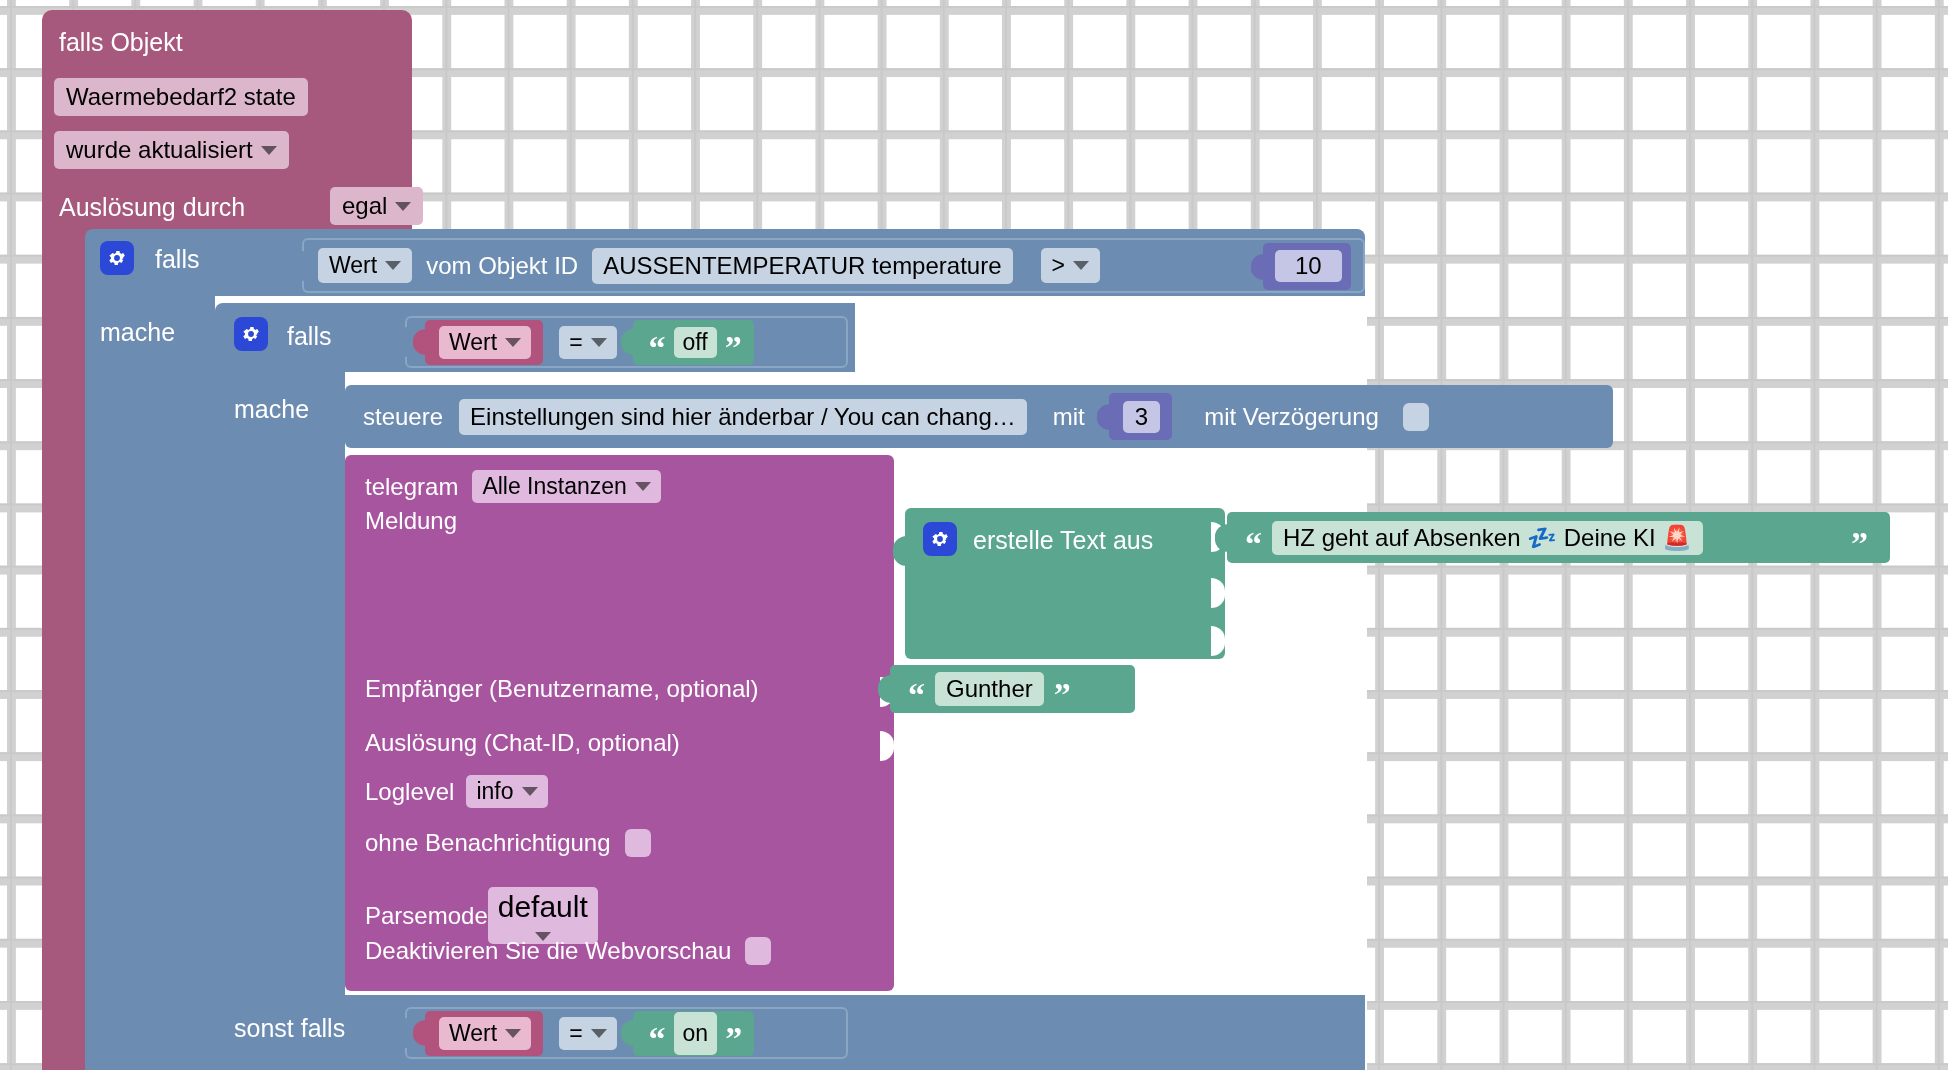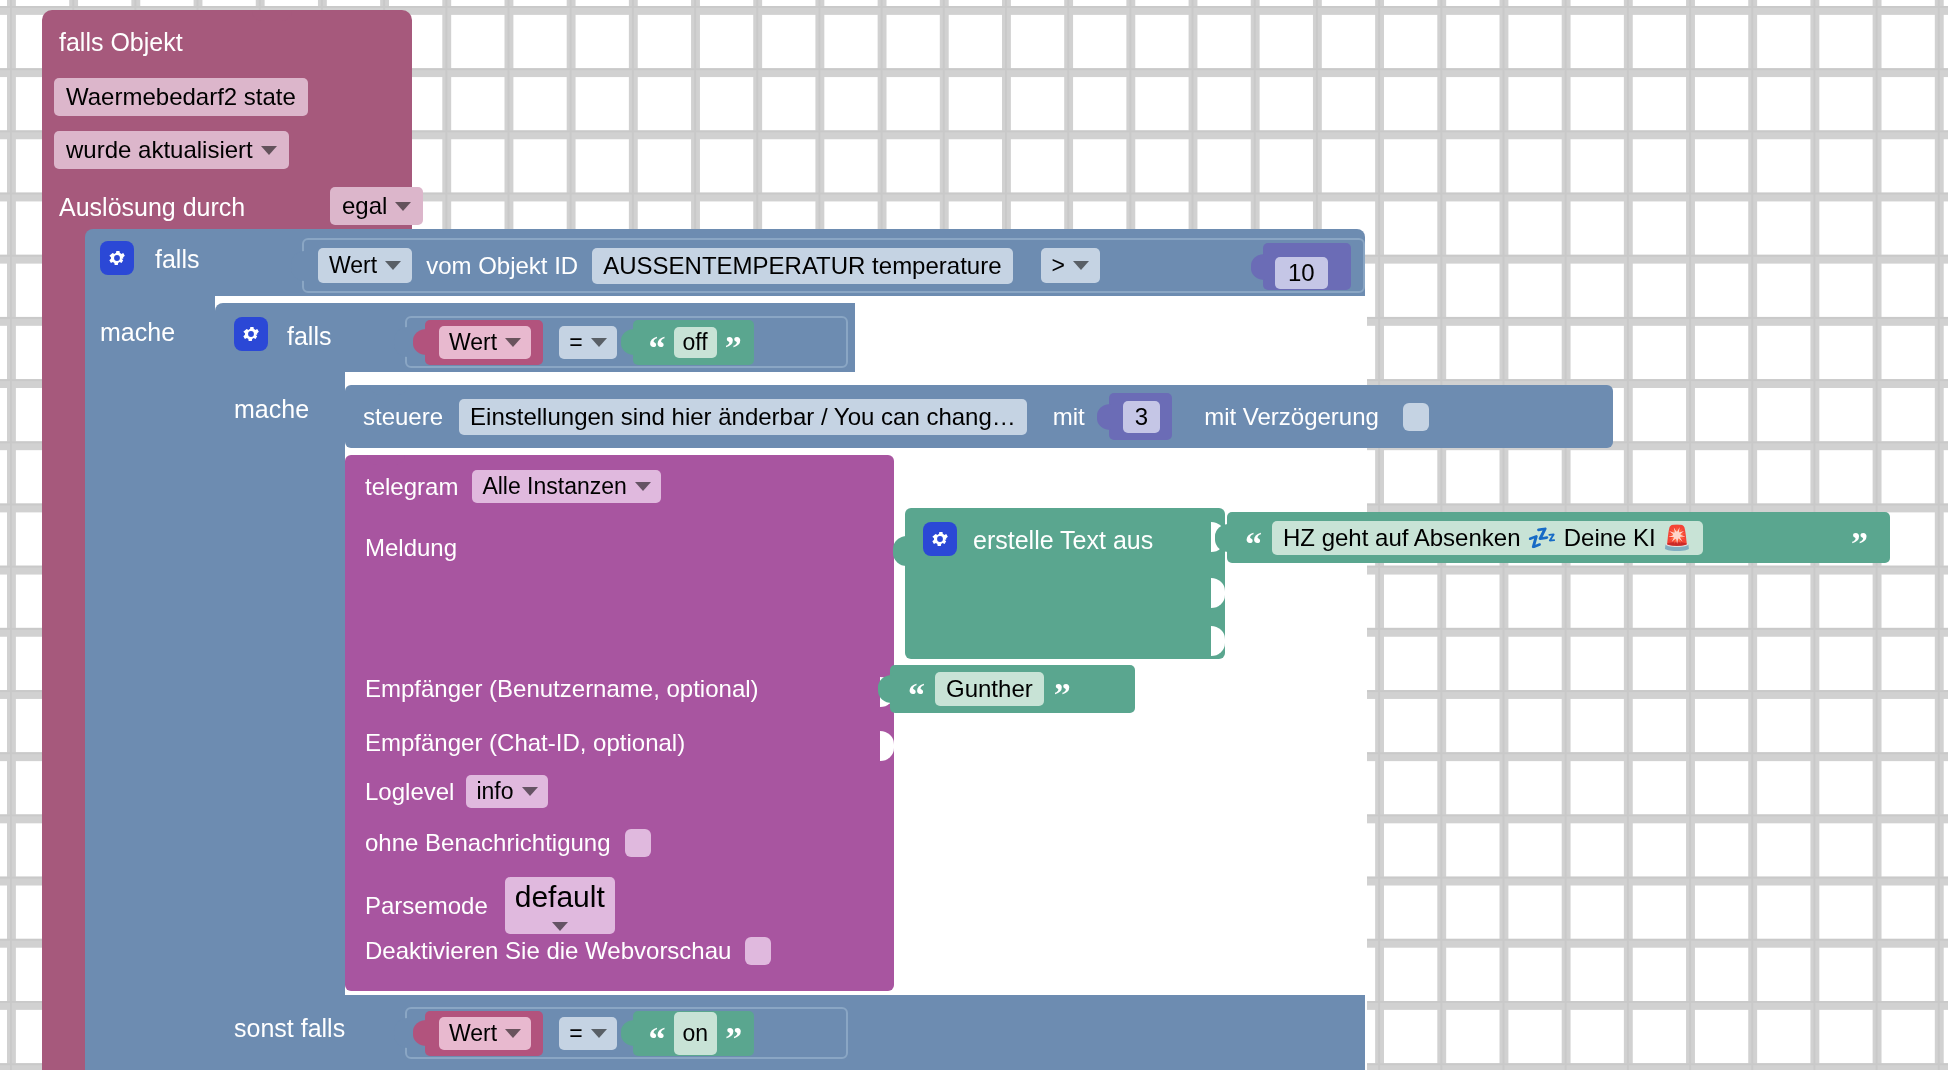--- a/index.html
+++ b/index.html
@@ -186,21 +186,21 @@
         <span>&gt;</span>
         <span class="caret"></span>
       </span>
     </div>
   </div>
 
   <div class="blk c-purple" style="left:1263px; top:243px; width:88px; height:47px; border-radius:5px;">
     <div class="plug" style="left:-12px; height:26px;">
       <span style="position:absolute; inset:0; background:#6b6cb6; border-top-left-radius:16px 13px; border-bottom-left-radius:16px 13px;"></span>
     </div>
-    <div class="field c-purplef" style="position:absolute; left:12px; top:14px; font-size:24px; padding:2px 13px;">10</div>
+    <div class="field c-purplef" style="position:absolute; left:12px; top:7px; font-size:24px; padding:2px 20px;">10</div>
   </div>
 
   <div class="blk c-blue" style="left:215px; top:303px; width:1150px; height:767px; border-radius:8px 8px 0 0;"></div>
   <div class="blk" style="left:345px; top:372px; width:1020px; height:623px; background:#ffffff;"></div>
   <div class="blk" style="left:855px; top:303px; width:510px; height:70px; background:#ffffff;"></div>
 
   <div class="gear" style="position:absolute; left:234px; top:317px; width:34px; height:34px;">
     <svg width="20" height="20" viewBox="0 0 24 24" fill="#ffffff" aria-hidden="true">
       <path d="M19.4 13a7.6 7.6 0 000-2l2-1.6-1.9-3.3-2.4 1a7.5 7.5 0 00-1.7-1l-.4-2.6h-3.8l-.4 2.6c-.6.2-1.2.6-1.7 1l-2.4-1L2.8 9.4 4.8 11a7.6 7.6 0 000 2l-2 1.6 1.9 3.3 2.4-1c.5.4 1.1.8 1.7 1l.4 2.6h3.8l.4-2.6c.6-.2 1.2-.6 1.7-1l2.4 1 1.9-3.3-2-1.6zM12 15.5A3.5 3.5 0 1115.5 12 3.5 3.5 0 0112 15.5z"></path>
     </svg>
@@ -260,42 +260,42 @@
     <div class="notch" style="background:#a855a0; top:0; left:22px; width:38px; height:10px;"></div>
 
     <div class="row" style="position:absolute; left:20px; top:15px; gap:14px;">
       <span class="label" style="font-size:24px;">telegram</span>
       <span class="field c-magf" style="font-size:23px; padding:3px 10px;">
         <span>Alle Instanzen</span>
         <span class="caret"></span>
       </span>
     </div>
 
-    <div class="label" style="position:absolute; left:20px; top:79px; font-size:24px;">Meldung</div>
+    <div class="label" style="position:absolute; left:20px; top:52px; font-size:24px;">Meldung</div>
 
     <div class="label" style="position:absolute; left:20px; top:220px; font-size:24px;">Empfänger (Benutzername, optional)</div>
     <div class="socket" style="right:0px; top:222px;"></div>
 
-    <div class="label" style="position:absolute; left:20px; top:274px; font-size:24px;">Empfänger (Chat-ID, optional)</div>
+    <div class="label" style="position:absolute; left:20px; top:274px; font-size:24px;">Auslösung (Chat-ID, optional)</div>
     <div class="socket" style="right:0px; top:276px;"></div>
 
     <div class="row" style="position:absolute; left:20px; top:320px; gap:12px;">
       <span class="label" style="font-size:24px;">Loglevel</span>
       <span class="field c-magf" style="font-size:23px; padding:3px 10px;text-align:center;">
         <span>info</span>
         <span class="caret"></span>
       </span>
     </div>
 
     <div class="row" style="position:absolute; left:20px; top:374px; gap:14px; align-items:center;">
       <span class="label" style="font-size:24px;">ohne Benachrichtigung</span>
       <span class="checkbox c-magf"></span>
     </div>
 
-    <div class="row" style="position:absolute; left:20px; top:422px; gap:17px;">
+    <div class="row" style="position:absolute; left:20px; top:432px; gap:0;">
       <span class="label" style="font-size:24px;">Parsemode</span>
       <span class="field c-magf" style="font-size:30px; padding:3px 10px;flex-direction:column;">
         <span>default</span>
         <span class="caret"></span>
       </span>
     </div>
 
     <div class="row" style="position:absolute; left:20px; top:482px; gap:14px; align-items:center;">
       <span class="label" style="font-size:24px;">Deaktivieren Sie die Webvorschau</span>
       <span class="checkbox c-magf"></span>

